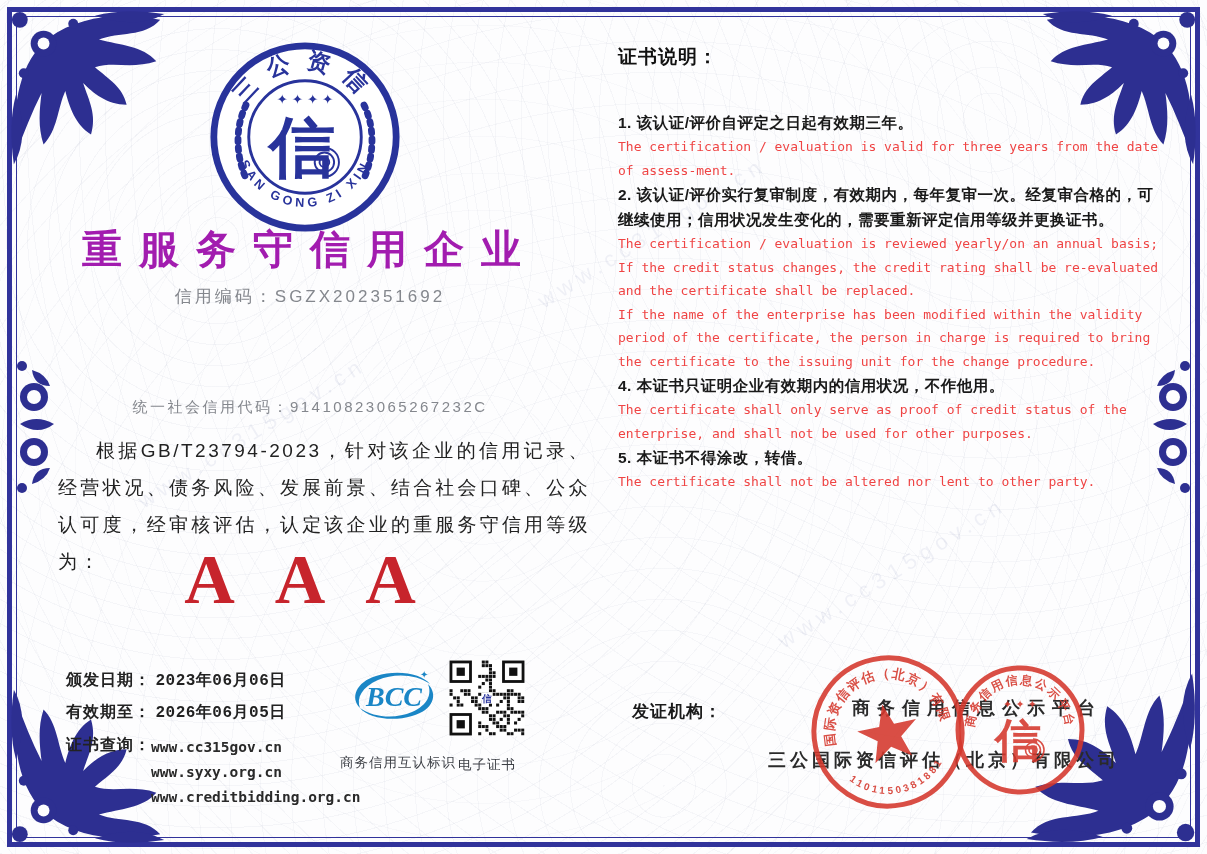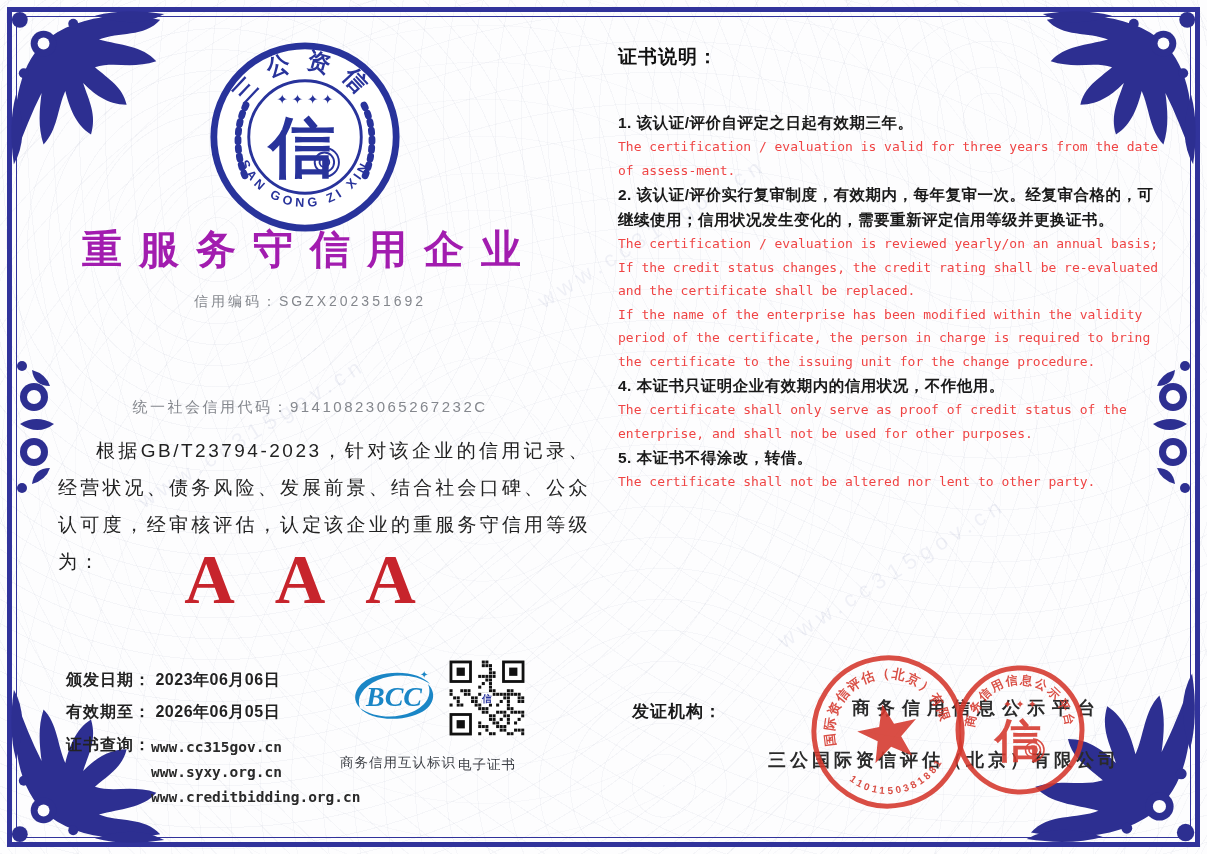--- a/index.html
+++ b/index.html
@@ -28,36 +28,36 @@
   .edge-orn.left{left:8px;top:352px;}
   .edge-orn.right{right:8px;top:352px;transform:scaleX(-1);}
   .wm{position:absolute;font-size:22px;letter-spacing:6px;color:rgba(60,70,140,.07);
       transform:rotate(-32deg);white-space:nowrap;pointer-events:none;}
 
   
   .logo{position:absolute;left:208px;top:40px;width:194px;height:194px;}
   .title{position:absolute;left:30px;top:222px;width:560px;text-align:center;
     font-family:Liberation Serif, serif;font-weight:bold;
     font-size:40px;letter-spacing:17px;color:#a21caf;white-space:nowrap;}
-  .credit-line{position:absolute;left:30px;top:293px;width:560px;text-align:center;
-    font-size:14px;letter-spacing:3px;color:#84878d;}
+  .credit-line{position:absolute;left:30px;top:285px;width:560px;text-align:center;
+    font-size:17px;letter-spacing:3px;color:#84878d;}
   .company{position:absolute;left:30px;top:336px;width:560px;text-align:center;
     font-size:31px;font-weight:bold;letter-spacing:2px;color:#e02420;}
   .uscc-line{position:absolute;left:30px;top:398px;width:560px;text-align:center;
     font-size:15px;letter-spacing:2.5px;color:#84878d;}
   .body-par{position:absolute;left:58px;top:432px;width:532px;
     font-size:19px;line-height:37px;letter-spacing:2.5px;text-align:justify;
     text-indent:2em;color:#222;}
   .rating{position:absolute;left:30px;top:540px;width:540px;text-align:center;
     font-family:"Liberation Serif","DejaVu Serif",serif;font-weight:bold;
     font-size:70px;letter-spacing:40px;text-indent:40px;color:#c7242c;}
   .meta{position:absolute;left:66px;top:670px;font-size:16px;color:#222;}
   .meta-row{margin-bottom:11px;white-space:nowrap;}
   .meta-label{font-weight:bold;letter-spacing:1px;}
-  .meta-value{font-weight:bold;letter-spacing:.5px;}
+  .meta-value{font-weight:bold;letter-spacing:.5px;font-family:Liberation Mono, monospace;}
   .query-row{display:flex;margin-top:12px;}
   .url-list{font-family:"DejaVu Sans Mono","Liberation Mono",monospace;
     font-size:14.5px;font-weight:bold;color:#2a2a2a;line-height:25px;}
   .bcc-box{position:absolute;left:340px;top:664px;width:108px;text-align:center;}
   .bcc-svg{width:96px;height:64px;}
   .stamp-caption{margin-top:22px;font-size:13.5px;color:#3c3f45;letter-spacing:1px;white-space:nowrap;}
   .qr-box{position:absolute;left:447px;top:660px;width:80px;text-align:center;}
   .qr-svg{width:76px;height:76px;background:#fff;}
   .qr-box .stamp-caption{margin-top:16px;}
 

